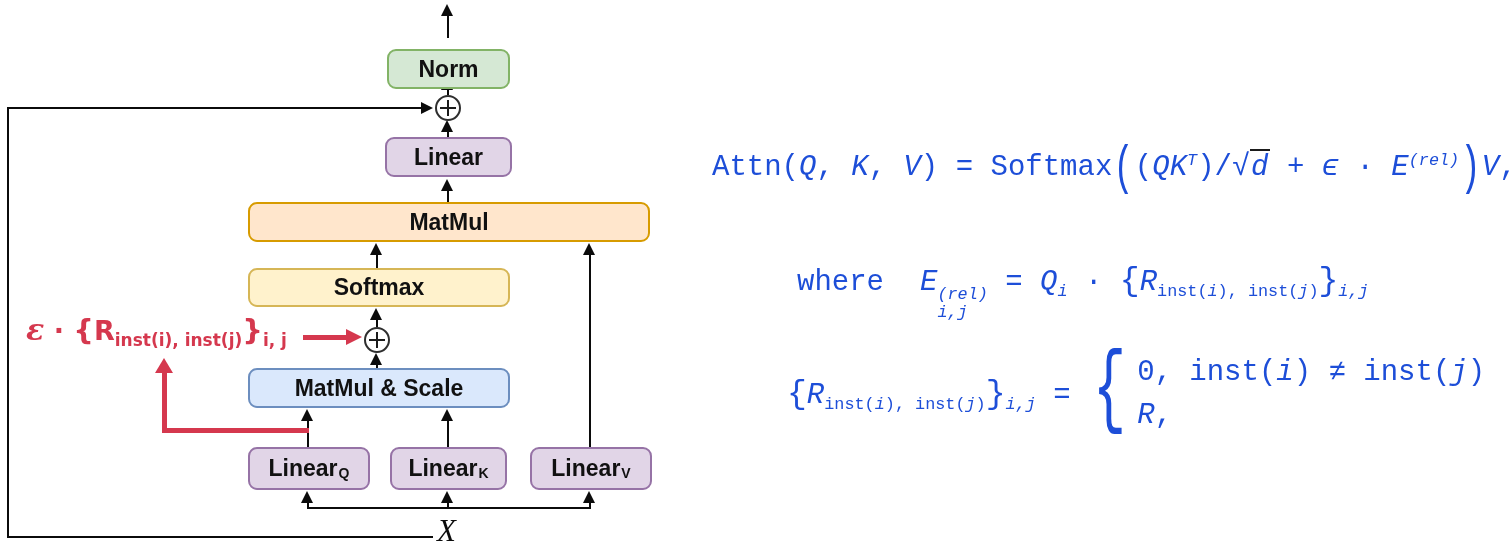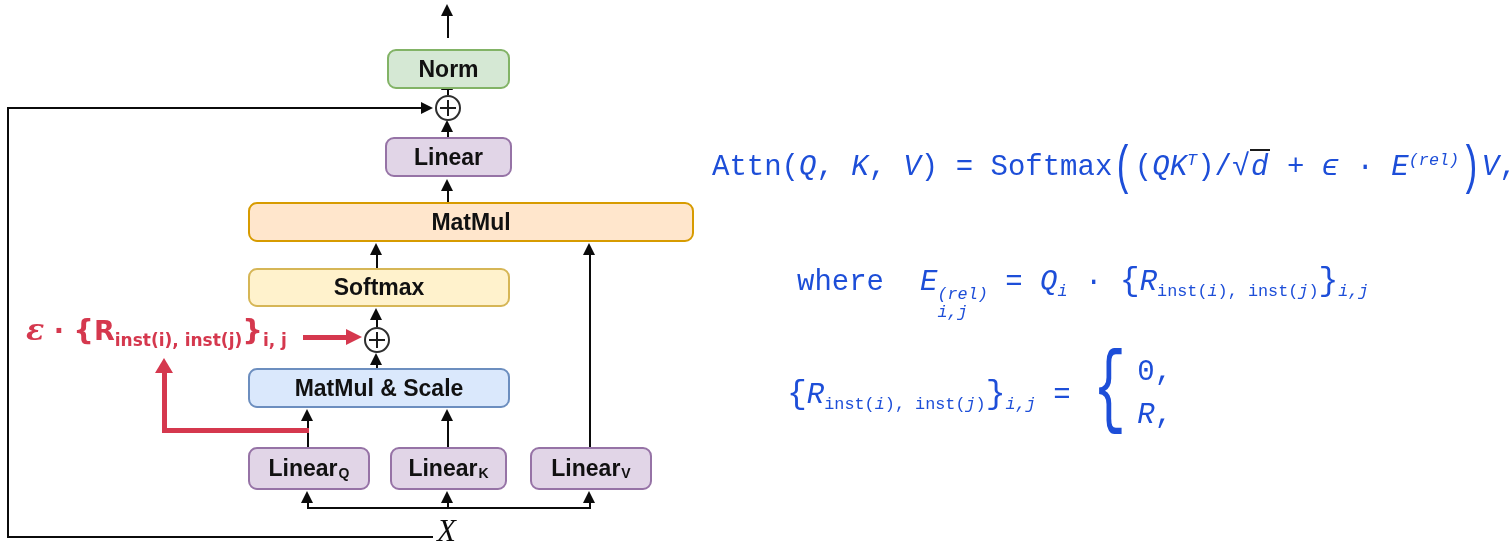--- a/index.html
+++ b/index.html
@@ -96,21 +96,21 @@
     <div class="vl" style="left:447px;top:130px;height:7px;"></div>
     <div class="ah-up" style="left:441px;top:120px;"></div>
 
     <div class="box purple" style="left:385px;top:137px;width:127px;height:40px;">
         <span>Linear</span>
       </div>
 
     <div class="vl" style="left:447px;top:191px;height:11px;"></div>
     <div class="ah-up" style="left:441px;top:179px;"></div>
 
-    <div class="box orange" style="left:248px;top:202px;width:446px;height:40px;">
+    <div class="box orange" style="left:248px;top:202px;width:402px;height:40px;">
         <span>MatMul</span>
       </div>
 
     <div class="vl" style="left:376px;top:253px;height:15px;"></div>
     <div class="ah-up" style="left:370px;top:243px;"></div>
 
     <div class="box yellow" style="left:248px;top:268px;width:262px;height:39px;">
         <span>Softmax</span>
       </div>
 
@@ -172,19 +172,19 @@
   <div>
 
     <div class="eq" style="left:712px;top:150px;"><span><span>Attn(</span><span class="it">Q</span><span>, </span><span class="it">K</span><span>, </span><span class="it">V</span><span>)</span><span> = </span><span>Softmax</span><span class="bigp">(</span><span>(</span><span class="it">QK</span><span class="sup it">T</span><span>)</span><span>/</span><span class="sq">√</span><span class="it ovl">d</span><span> + </span><span class="it">ϵ</span><span> · </span><span class="it">E</span><span class="sup it">(rel)</span><span class="bigp">)</span><span class="it">V</span><span>,</span></span></div>
 
     <div class="eq" style="left:797px;top:262px;"><span>where</span><span class="wgap"></span><span class="it">E</span><span class="supsub"><span>(rel)</span><span>i,j</span></span><span><span> = </span><span class="it">Q</span><span class="sub it">i</span><span> · </span><span class="br">{</span><span class="it">R</span><span class="sub">inst(</span><span class="sub it">i</span><span class="sub">), inst(</span><span class="sub it">j</span><span class="sub">)</span><span class="br">}</span><span class="sub it">i,j</span></span></div>
 
     <div class="eq eq-cases" style="left:787px;top:348px;">
         <span class="lhs"><span class="br">{</span><span class="it">R</span><span class="sub">inst(</span><span class="sub it">i</span><span class="sub">), inst(</span><span class="sub it">j</span><span class="sub">)</span><span class="br">}</span><span class="sub it">i,j</span><span> = </span></span>
         <span class="cases-brace">{</span>
         <span class="cases-rows">
-          <span class="cases-row"><span class="cval"><span>0,</span></span></span>
+          <span class="cases-row"><span class="cval"><span>0,</span></span><span><span>inst(</span><span class="it">i</span><span>) ≠ </span><span>inst(</span><span class="it">j</span><span>)</span></span></span>
           <span class="cases-row"><span class="cval"><span class="it">R</span><span>,</span></span></span>
         </span>
       </div>
 
   </div>
 </div>
 
 </body></html>

